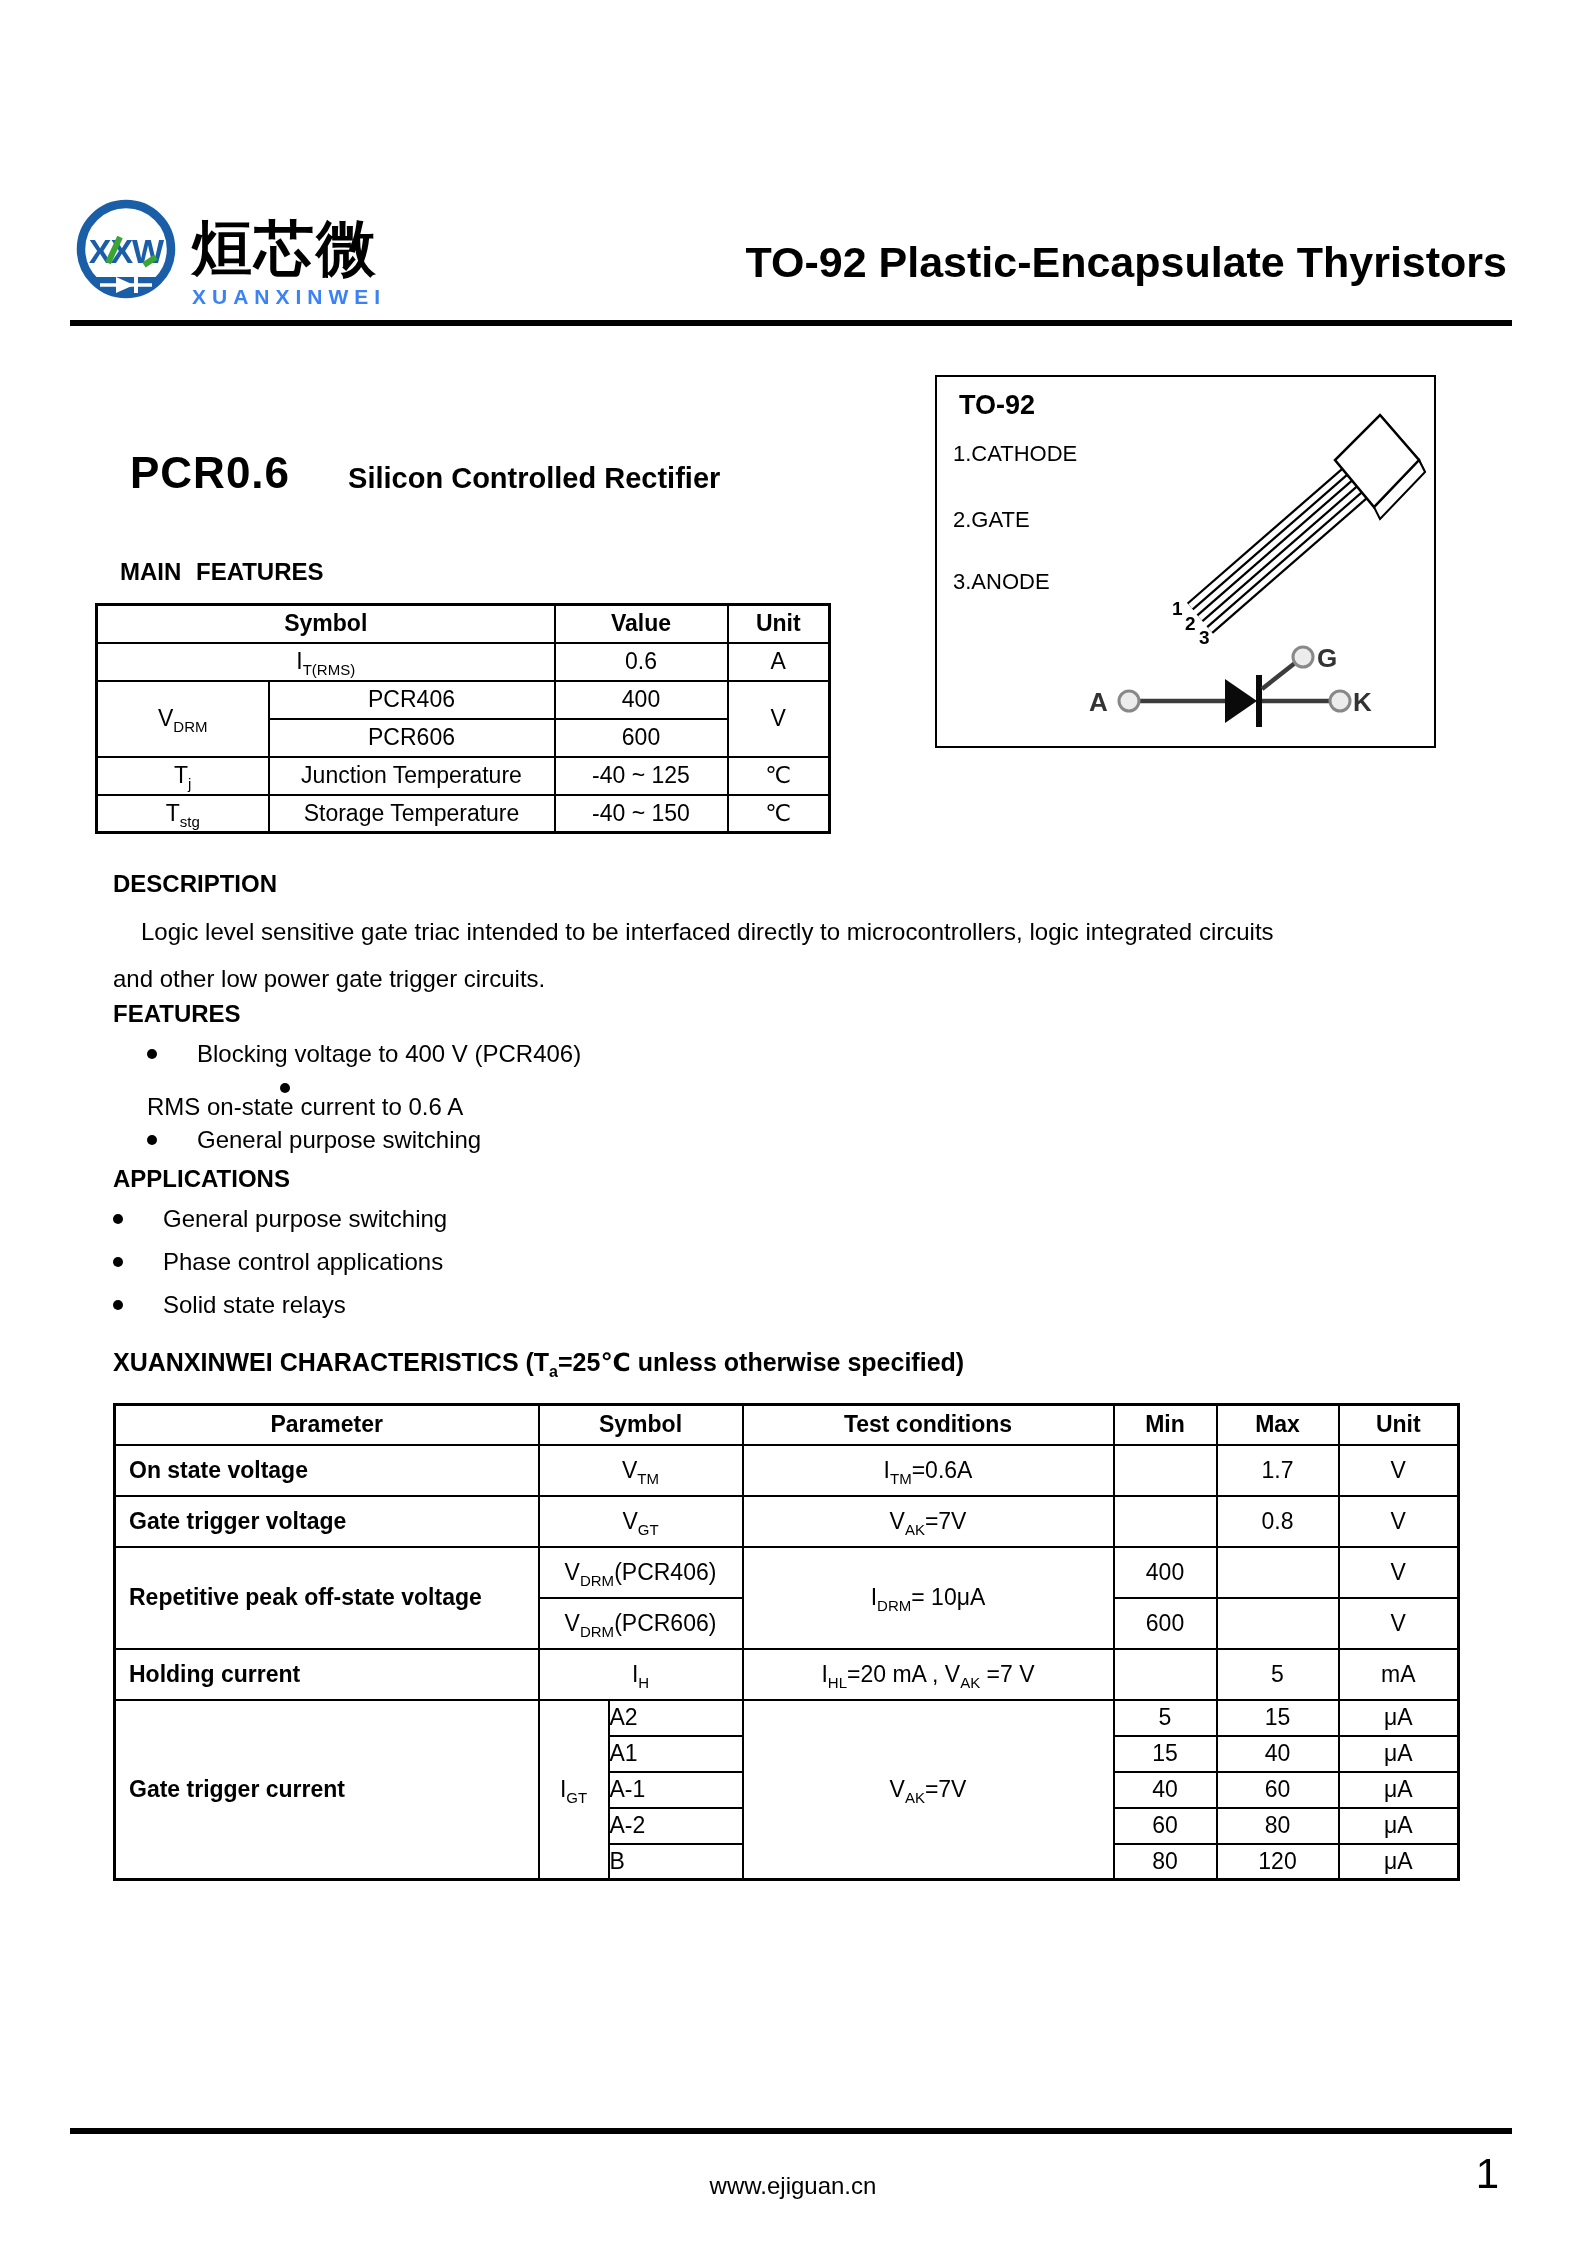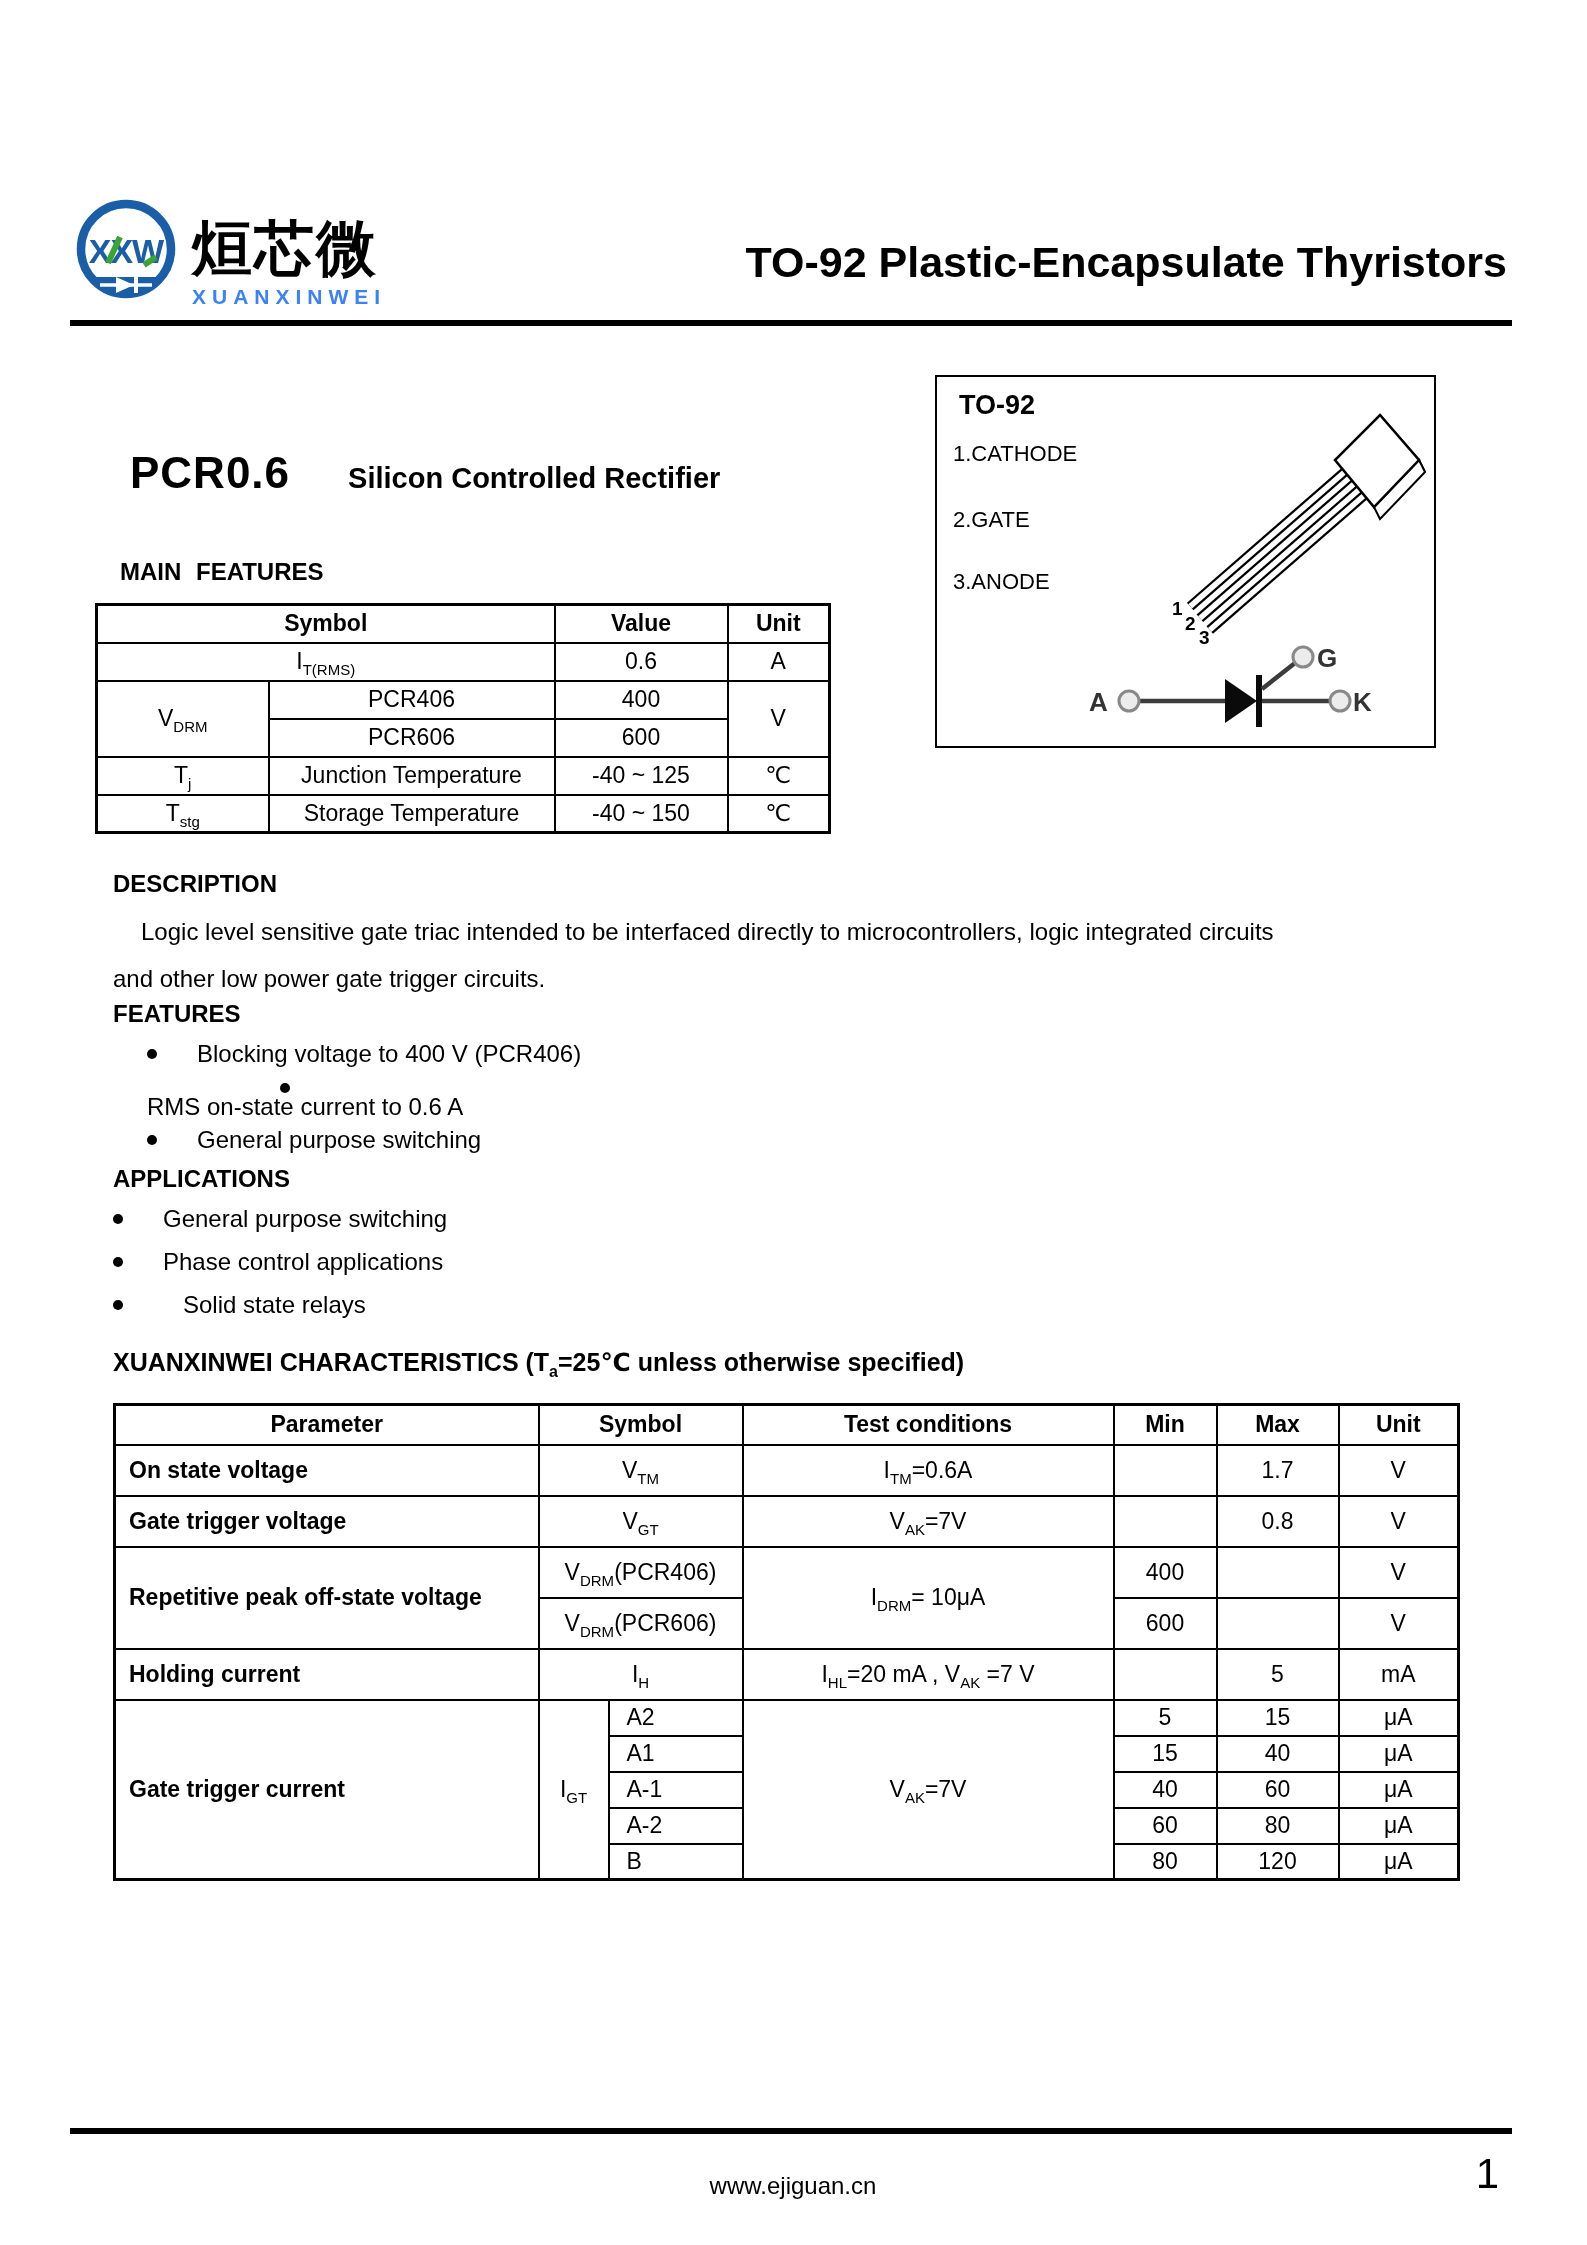--- a/index.html
+++ b/index.html
@@ -37,37 +37,37 @@
   .h-electrical sub { font-size:16px; }
 
   .desc-para { position:absolute; left:113px; top:908px; width:1390px; font-size:24px; line-height:47px; }
   .desc-line1 { padding-left:28px; }
 
   .list-item { position:absolute; display:flex; align-items:center; font-size:24px; }
   .dot { width:10px; height:10px; border-radius:50%; background:#000; margin-right:40px; flex:none; }
   .feat { left:147px; }
   .f0 { top:1040px; } .f1 { top:1083px;flex-direction:column; } .f2 { top:1126px; }
   .app { left:113px; }
-  .a0 { top:1205px; } .a1 { top:1248px; } .a2 { top:1291px;gap:20px; }
+  .a0 { top:1205px; } .a1 { top:1248px; } .a2 { top:1291px; }
 
   
   table { border-collapse:collapse; table-layout:fixed; }
   td, th { border:2px solid #000; text-align:center; vertical-align:middle; font-size:23px; padding:0; overflow:hidden; }
   th { font-weight:700;text-align:center; }
   sub { font-size:15px; line-height:0; }
 
   .mf-table { position:absolute; left:95px; top:603px; border:3px solid #000; }
   .mf-table tr { height:38px; }
 
   .ec-table { position:absolute; left:113px; top:1403px; border:3px solid #000; }
   .ec-table tr { height:51px; }
   .ec-table tr.hdr { height:40px; }
   .ec-table tr.gr { height:36px; }
   .ec-table td.param { text-align:left; padding-left:13px; font-weight:700; }
-  .ec-table td.grade { text-align:left; padding-left:17px; }
+  .ec-table td.grade { text-align:left; }
 
   
   .rule-bottom { position:absolute; left:70px; width:1442px; top:2128px; height:6px; background:#000; }
   .footer-url { position:absolute; left:63px; width:1460px; top:2172px; text-align:center; font-size:24px; }
   .footer-page { position:absolute; right:88px; top:2150px; font-size:42px; }
 </style>
 </head>
 <body>
 
 <div class="page">

